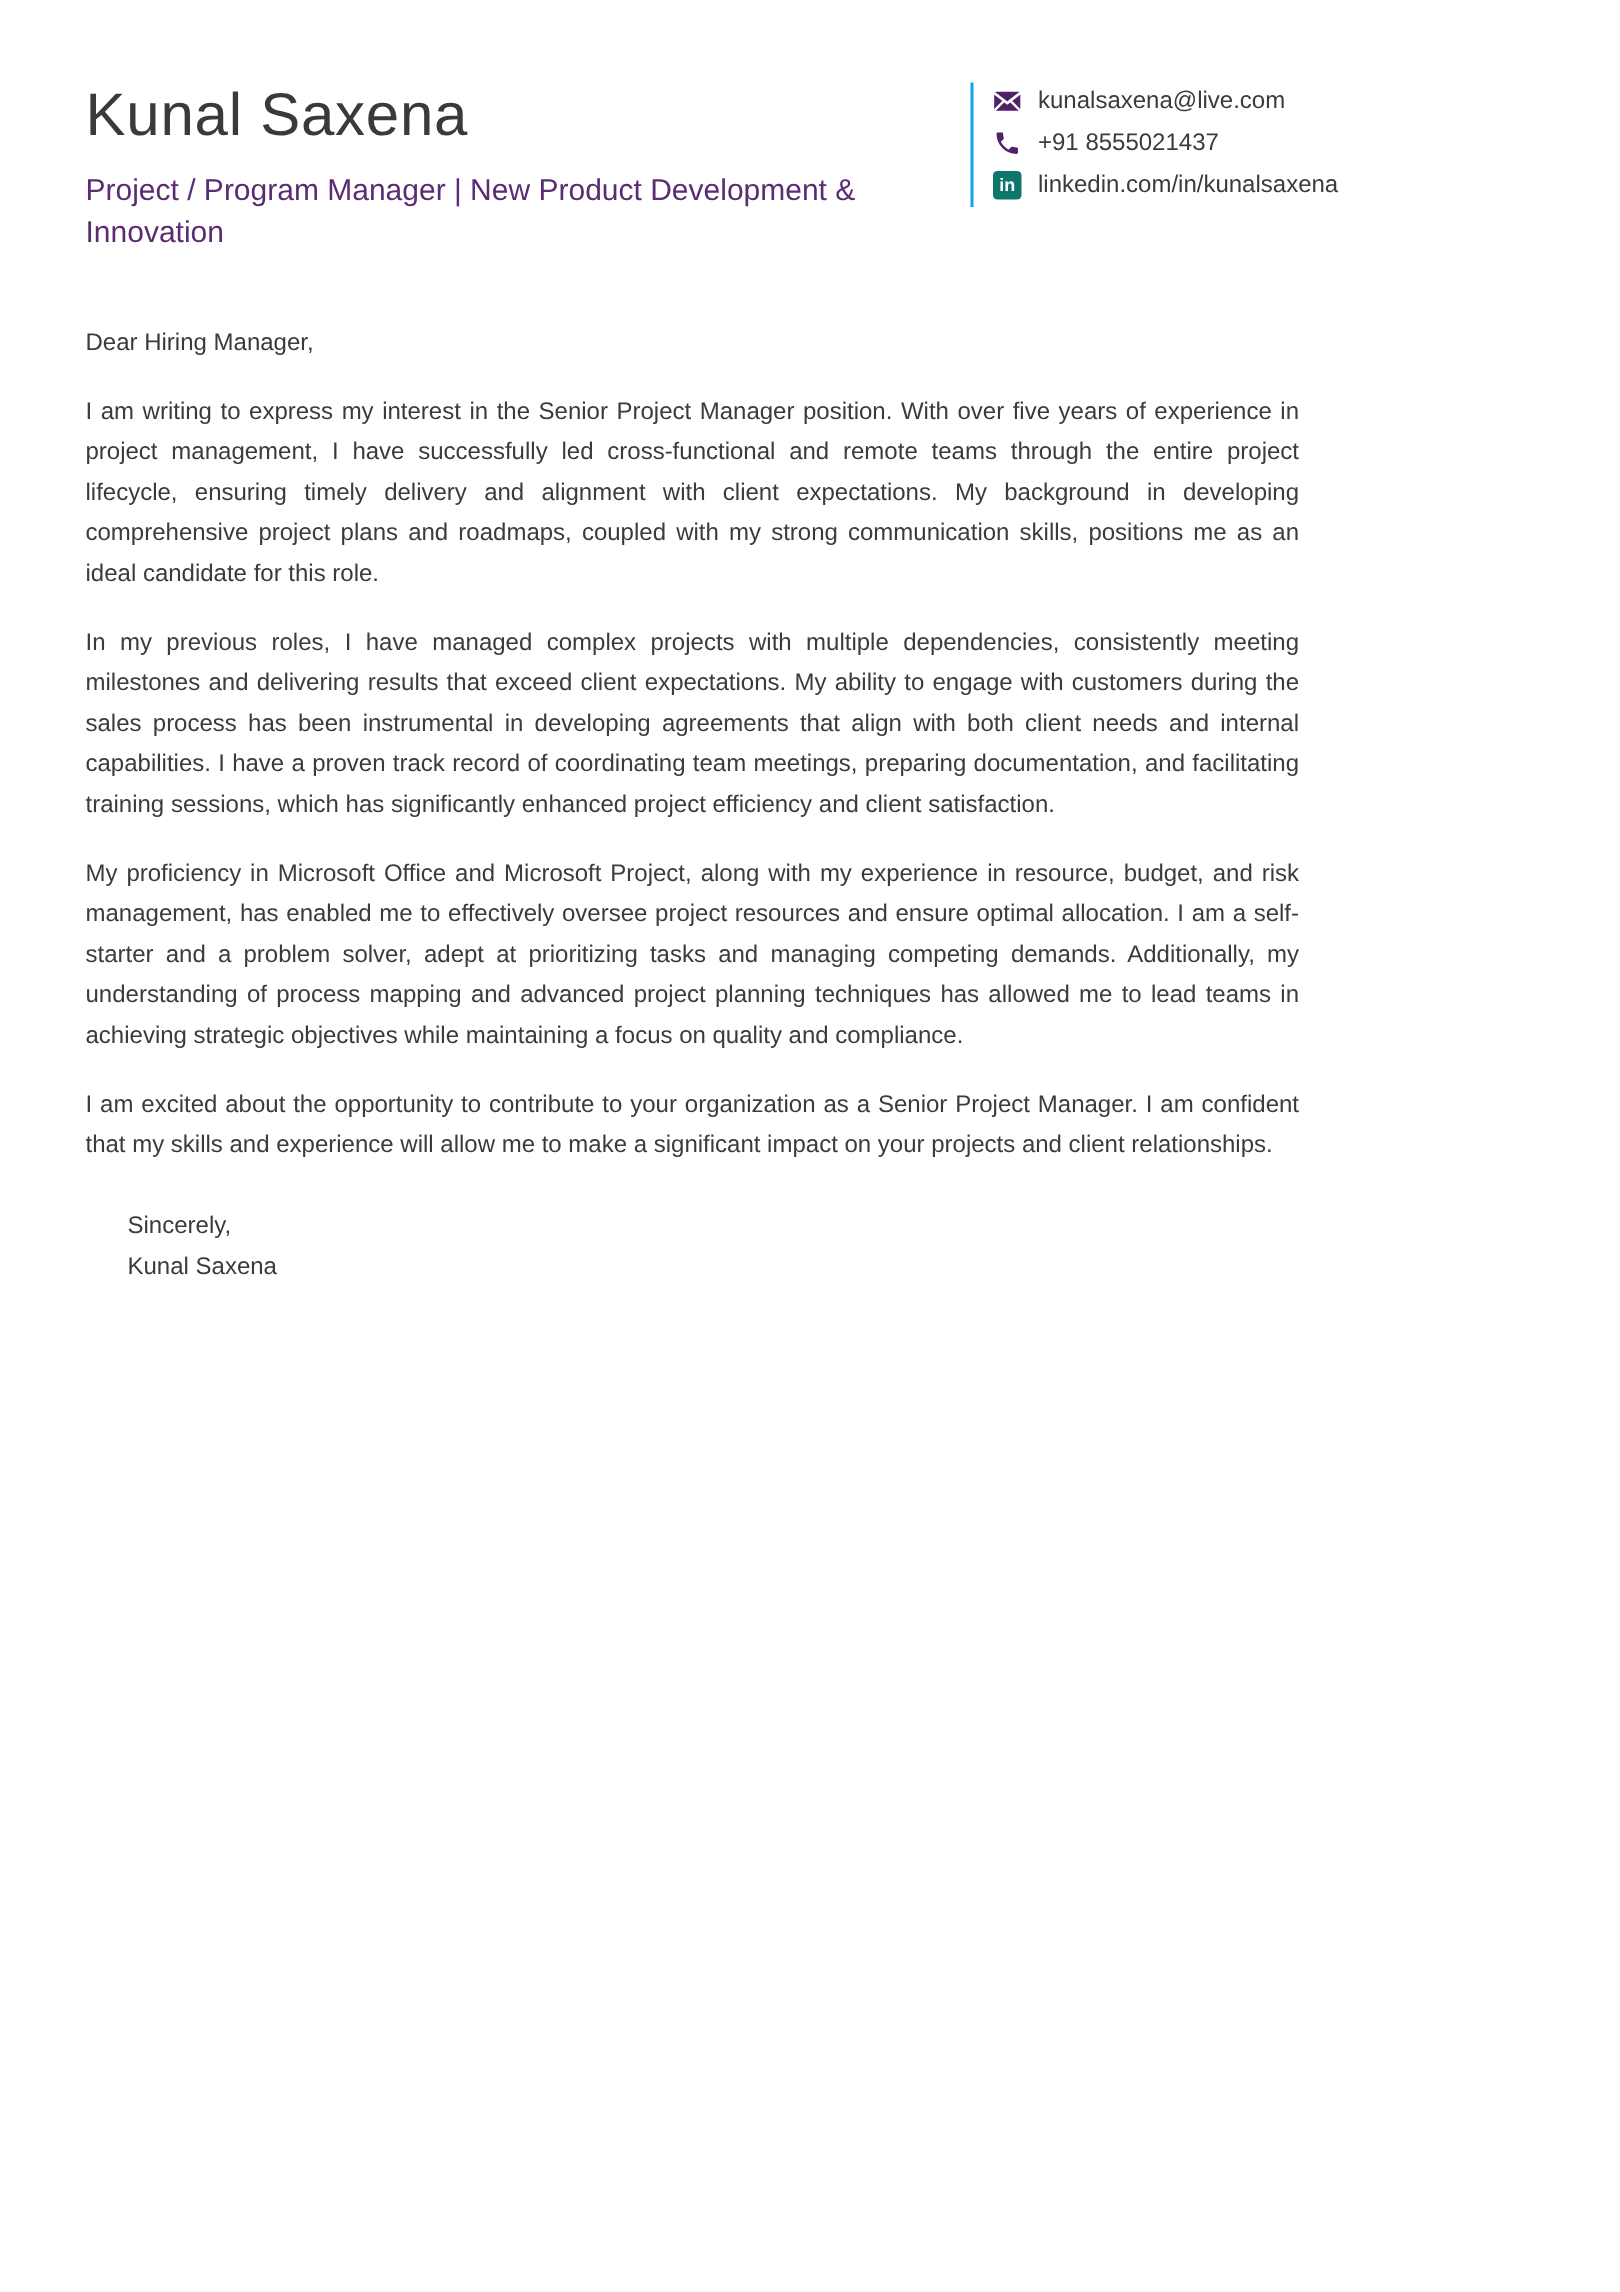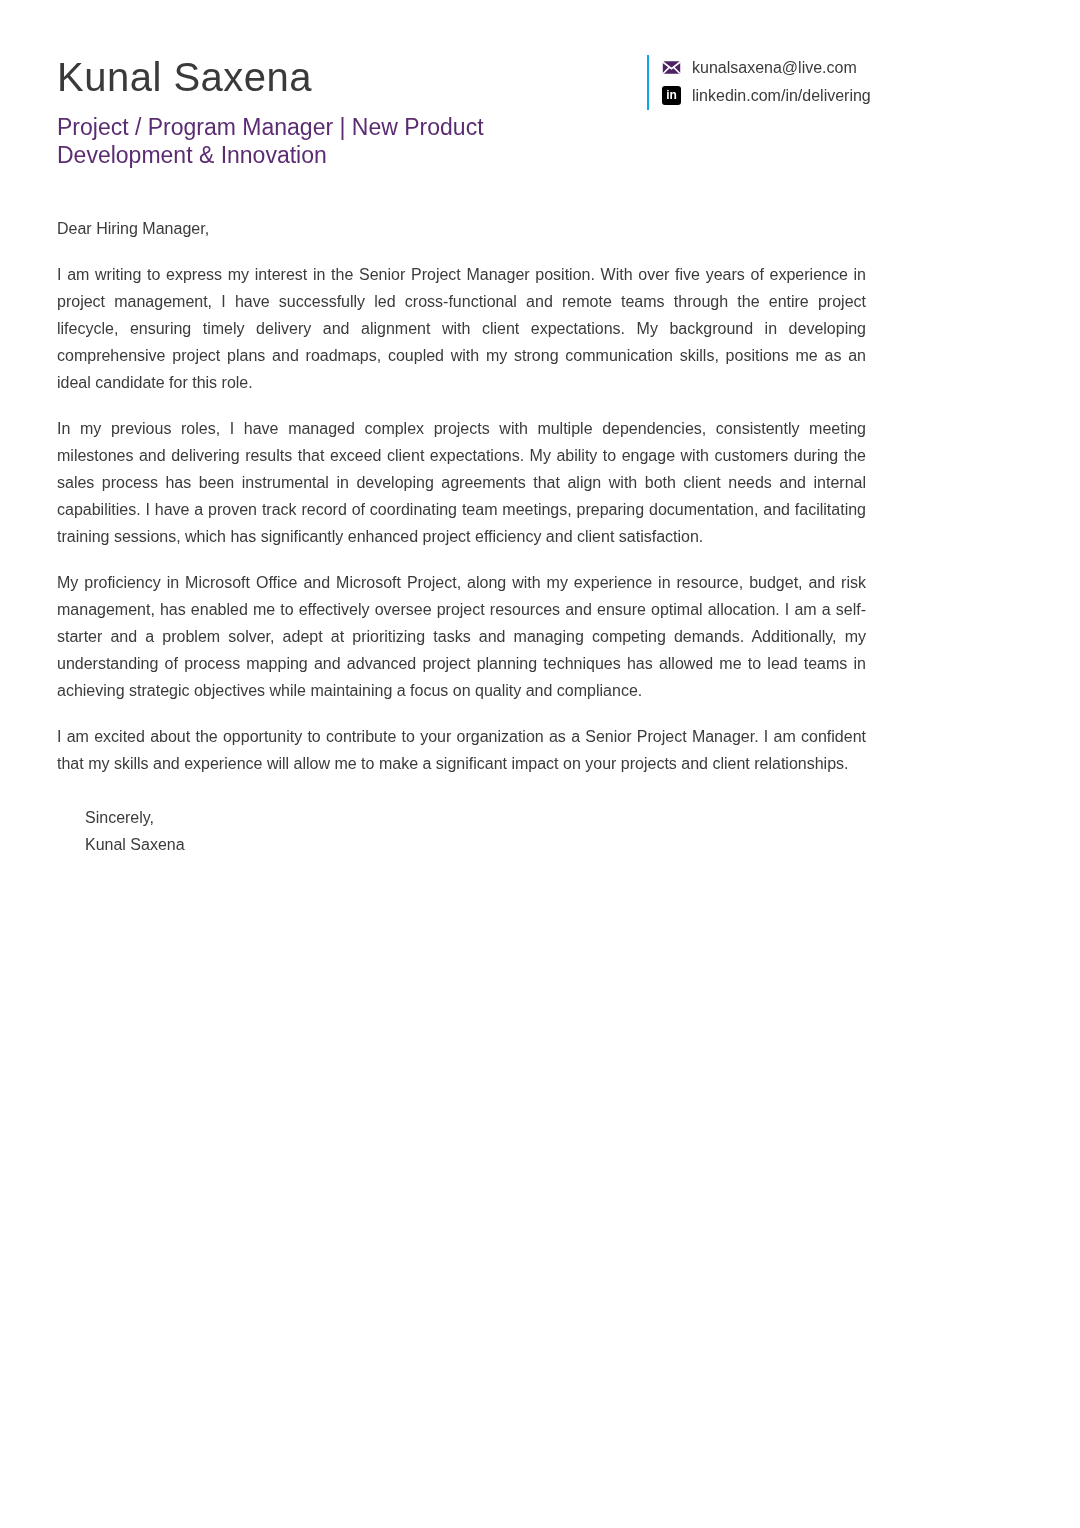--- a/index.html
+++ b/index.html
@@ -19,38 +19,38 @@
   .header-left { flex:0 0 590px; }
   .name {
     font-size:40px;
     line-height:44px;
     color:#3a3a3a;
     font-weight:400;
     letter-spacing:0.5px;
   }
   .job-title {
     margin-top:14px;
-    font-size:23px;
+    font-size:20px;
     line-height:28px;
     color:#5b2c72;
     max-width:562px;
   }
 
   .contact {
     flex:0 0 355px;
     border-left:2px solid #0ea5e9;
     padding:3px 0 5px 13px;
     display:flex; flex-direction:column; gap:9px;
   }
   .contact-row { display:flex; align-items:center; gap:11px; font-size:16px; line-height:18px; color:#3b3b3b; }
   .cicon { width:19px; height:19px; flex:0 0 19px; display:flex; align-items:center; justify-content:center; }
   .cicon svg { width:19px; height:19px; display:block; }
   .li-badge {
     width:19px; height:19px; border-radius:3px;
-    background:#000000; color:#ffffff;
+    background:#0f766e; color:#ffffff;
     font-size:12px; font-weight:bold; line-height:19px;
     text-align:center; display:block;
   }
 
   
   .letter { font-size:16px; line-height:27px; color:#3b3b3b; }
   .letter .greeting { margin:0 0 19px; }
   .letter p.para { margin:0 0 19px; text-align:justify; }
   .signoff { margin-top:27px;margin-left:28px; }
   .signoff div { line-height:27px; }
@@ -71,27 +71,35 @@
         <span class="cicon">
           <svg viewBox="0 0 24 24" aria-hidden="true">
             <rect x="1" y="4" width="22" height="16" rx="2" fill="#4f2167"></rect>
             <path d="M1 5 L12 13.5 L23 5" fill="none" stroke="#ffffff" stroke-width="2.2"></path>
             <path d="M1.5 19.5 L9.5 11.5 M22.5 19.5 L14.5 11.5" fill="none" stroke="#ffffff" stroke-width="2"></path>
           </svg>
         </span>
         <span>kunalsaxena@live.com</span>
       </div>
 
+      <div class="contact-row">
+        <span class="cicon">
+          <svg viewBox="0 0 24 24" aria-hidden="true">
+            <path fill="#4f2167" d="M6.62 10.79c1.44 2.83 3.76 5.14 6.59 6.59l2.2-2.2c.27-.27.67-.36 1.02-.24 1.12.37 2.33.57 3.57.57.55 0 1 .45 1 1V20c0 .55-.45 1-1 1-9.39 0-17-7.61-17-17 0-.55.45-1 1-1h3.5c.55 0 1 .45 1 1 0 1.25.2 2.45.57 3.57.11.35.03.74-.25 1.02l-2.2 2.2z"></path>
+          </svg>
+        </span>
+        <span>+91 8555021437</span>
+      </div>
 
 
       <div class="contact-row">
         <span class="cicon">
           <span class="li-badge">in</span>
         </span>
-        <span>linkedin.com/in/delivering</span>
+        <span>linkedin.com/in/kunalsaxena</span>
       </div>
     </div>
   </div>
 
   <div class="letter">
     <p class="greeting">Dear Hiring Manager,</p>
     <p class="para">I am writing to express my interest in the Senior Project Manager position. With over five years of experience in project management, I have successfully led cross-functional and remote teams through the entire project lifecycle, ensuring timely delivery and alignment with client expectations. My background in developing comprehensive project plans and roadmaps, coupled with my strong communication skills, positions me as an ideal candidate for this role.</p>
     <p class="para">In my previous roles, I have managed complex projects with multiple dependencies, consistently meeting milestones and delivering results that exceed client expectations. My ability to engage with customers during the sales process has been instrumental in developing agreements that align with both client needs and internal capabilities. I have a proven track record of coordinating team meetings, preparing documentation, and facilitating training sessions, which has significantly enhanced project efficiency and client satisfaction.</p>
     <p class="para">My proficiency in Microsoft Office and Microsoft Project, along with my experience in resource, budget, and risk management, has enabled me to effectively oversee project resources and ensure optimal allocation. I am a self-starter and a problem solver, adept at prioritizing tasks and managing competing demands. Additionally, my understanding of process mapping and advanced project planning techniques has allowed me to lead teams in achieving strategic objectives while maintaining a focus on quality and compliance.</p>
     <p class="para">I am excited about the opportunity to contribute to your organization as a Senior Project Manager. I am confident that my skills and experience will allow me to make a significant impact on your projects and client relationships.</p>

